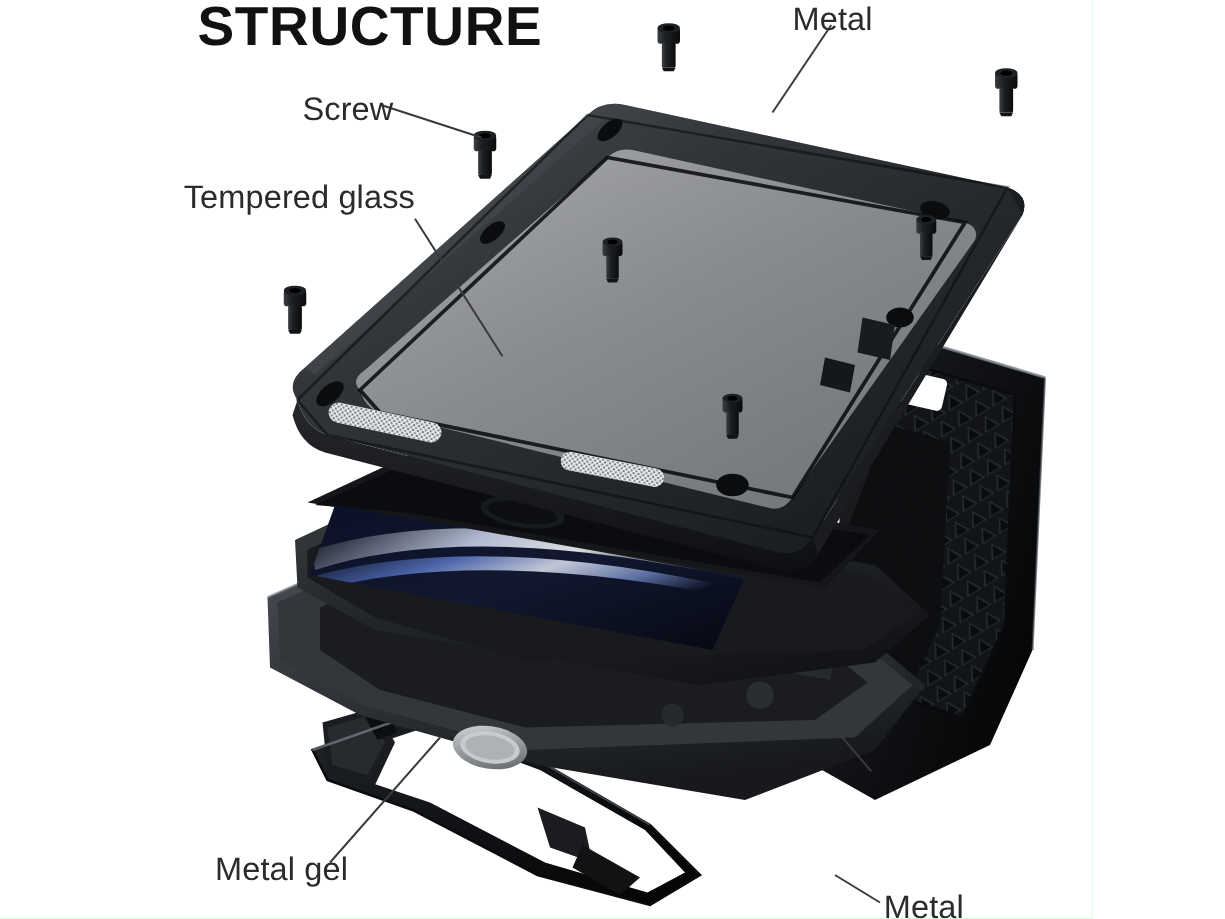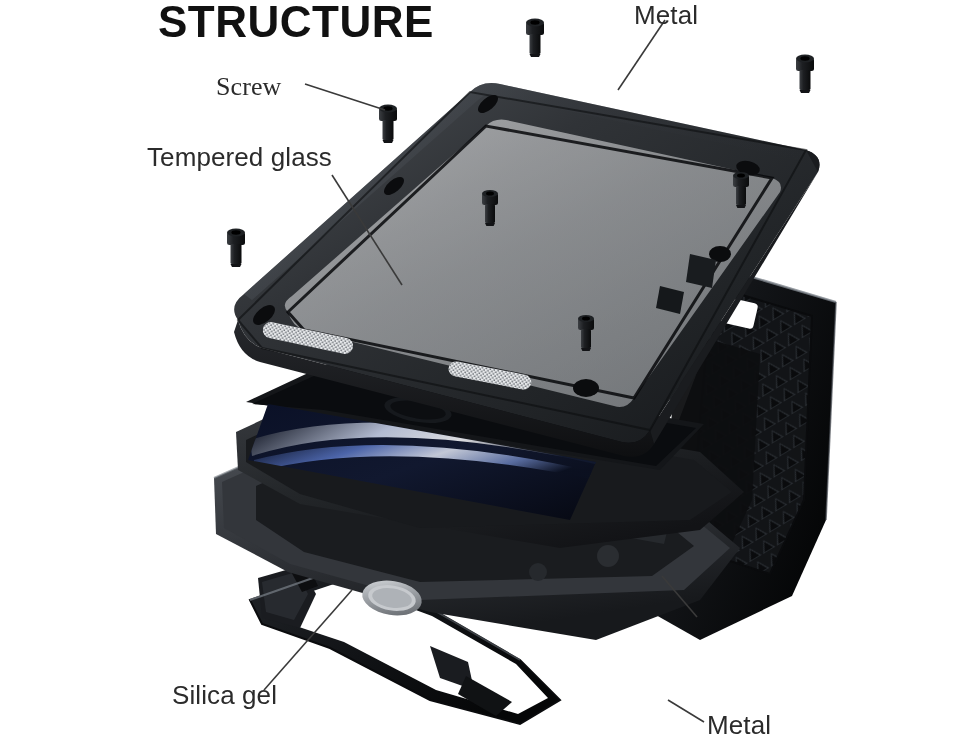--- a/index.html
+++ b/index.html
@@ -39,21 +39,21 @@
   .title {
     position: absolute;
     color: #111111;
     font-family: "Liberation Sans", sans-serif;
     font-size: 44px;
     font-weight: bold;
     line-height: 1;
     white-space: nowrap;
     letter-spacing: 0.5px;
   }
-  #lbl-screw    { left: 216px; top: 74px; font-family: Liberation Serif, serif;  }
+  #lbl-screw    { left: 242px; top: 74px;  }
   #lbl-glass    { left: 147px; top: 144px; }
   #lbl-metal-tr { left: 634px; top: 2px;   }
   #lbl-phone    { left: 700px; top: 605px; }
   #lbl-silica   { left: 172px; top: 682px; }
   #lbl-metal-br { left: 707px; top: 712px; }
   #lbl-title    { left: 158px; top: 0px;   }
 </style>
 </head>
 <body>
 
@@ -405,17 +405,17 @@
 
   <div class="title" id="lbl-title">STRUCTURE</div>
 
   <div class="label" id="lbl-screw">Screw</div>
 
   <div class="label" id="lbl-glass">Tempered glass</div>
 
   <div class="label" id="lbl-metal-tr">Metal</div>
 
 
-  <div class="label" id="lbl-silica">Silica gel</div>
+  <div class="label" id="lbl-silica">Metal gel</div>
 
   <div class="label" id="lbl-metal-br">Metal</div>
 
 </div>
 
 </body></html>

